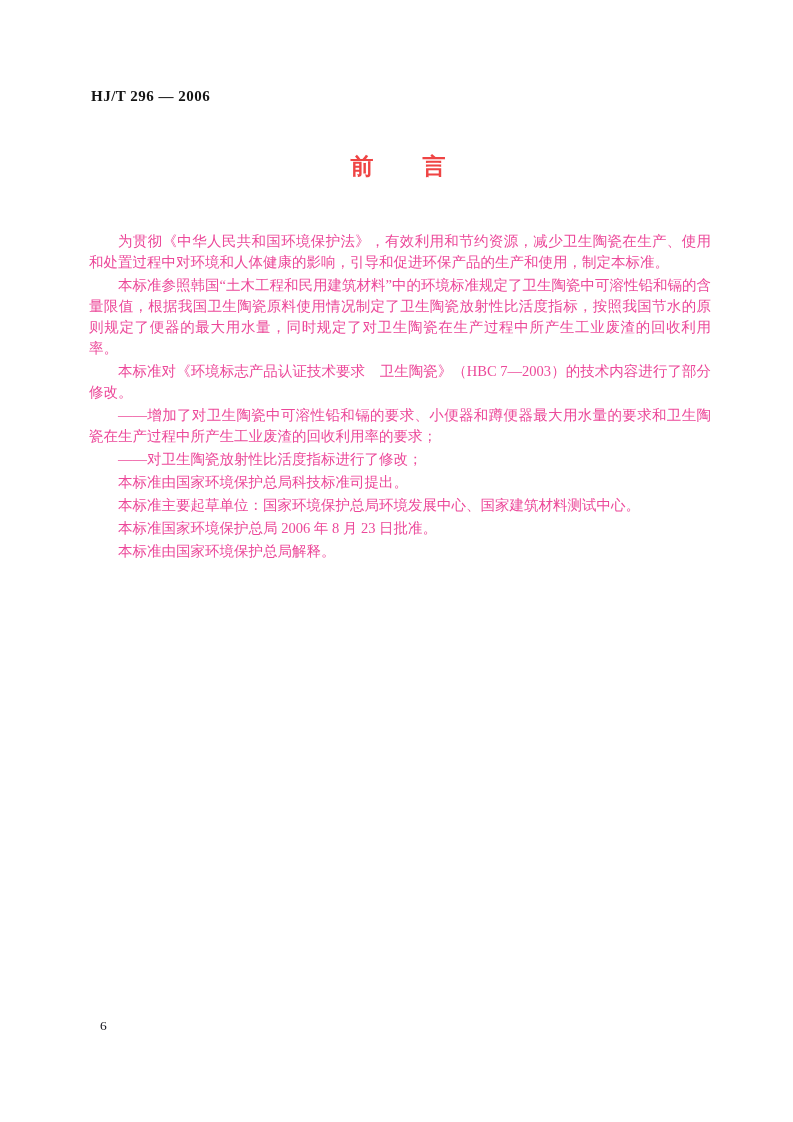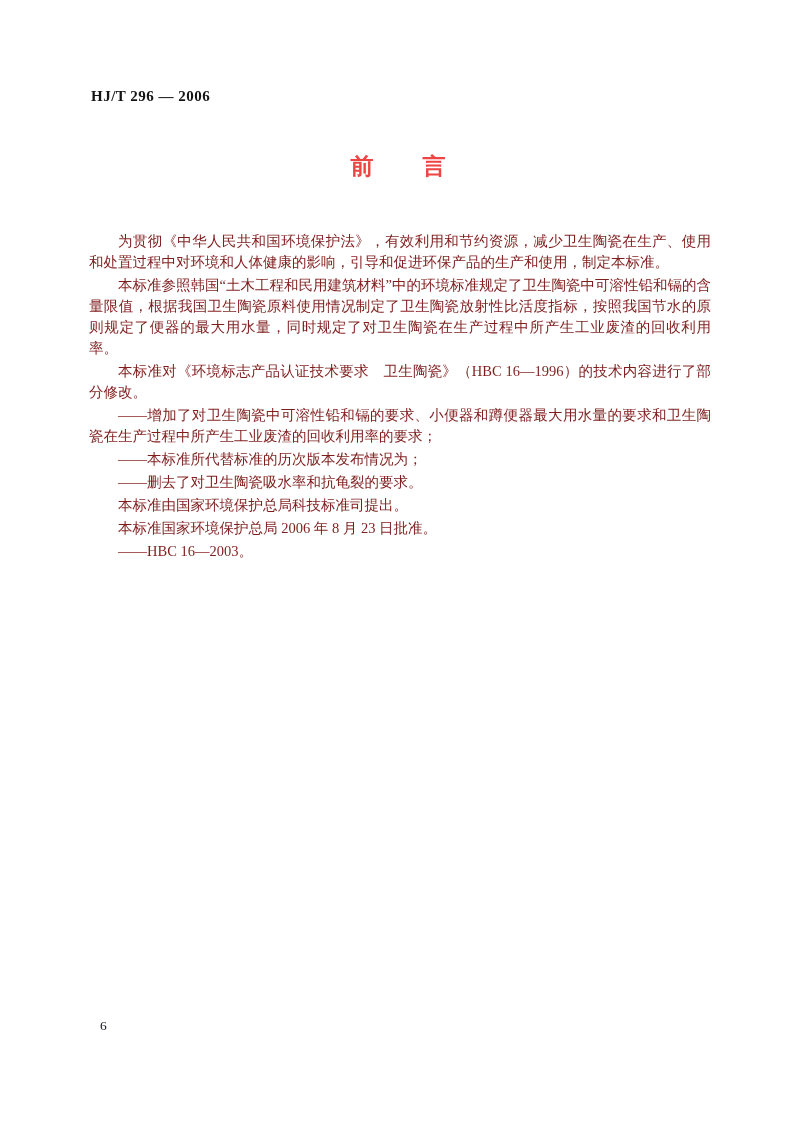--- a/index.html
+++ b/index.html
@@ -39,21 +39,21 @@
     white-space: pre;
   }
   .body-text {
     position: absolute;
     top: 227px;
     left: 85px;
     width: 626px;
     font-size: 14.5px;
     line-height: 21px;
     text-align: justify;
-    color: #7f1d1d;
+    color: #ec4899;
   }
   .body-text p {
     text-indent: 2em;
     margin: 0;
   }
   .page-number {
     position: absolute;
     top: 1015px;
     left: 97px;
     font-size: 13.5px;
@@ -65,24 +65,24 @@
 
 <div class="page">
 
   <div class="doc-code">HJ/T 296 — 2006</div>
 
   <div class="foreword-title">前　　言</div>
 
   <div class="body-text">
     <p>为贯彻《中华人民共和国环境保护法》，有效利用和节约资源，减少卫生陶瓷在生产、使用和处置过程中对环境和人体健康的影响，引导和促进环保产品的生产和使用，制定本标准。</p>
     <p>本标准参照韩国“土木工程和民用建筑材料”中的环境标准规定了卫生陶瓷中可溶性铅和镉的含量限值，根据我国卫生陶瓷原料使用情况制定了卫生陶瓷放射性比活度指标，按照我国节水的原则规定了便器的最大用水量，同时规定了对卫生陶瓷在生产过程中所产生工业废渣的回收利用率。</p>
-    <p>本标准对《环境标志产品认证技术要求　卫生陶瓷》（HBC 16—1996）的技术内容进行了部分修改。</p>
+    <p>本标准对《环境标志产品认证技术要求　卫生陶瓷》（HBC 7—2003）的技术内容进行了部分修改。</p>
     <p>——增加了对卫生陶瓷中可溶性铅和镉的要求、小便器和蹲便器最大用水量的要求和卫生陶瓷在生产过程中所产生工业废渣的回收利用率的要求；</p>
-    <p>——本标准所代替标准的历次版本发布情况为；</p>
-    <p>——删去了对卫生陶瓷吸水率和抗龟裂的要求。</p>
+    <p>——对卫生陶瓷放射性比活度指标进行了修改；</p>
     <p>本标准由国家环境保护总局科技标准司提出。</p>
+    <p>本标准主要起草单位：国家环境保护总局环境发展中心、国家建筑材料测试中心。</p>
     <p>本标准国家环境保护总局 2006 年 8 月 23 日批准。</p>
-    <p>——HBC 16—2003。</p>
+    <p>本标准由国家环境保护总局解释。</p>
   </div>
 
   <div class="page-number">6</div>
 
 </div>
 
 </body></html>

